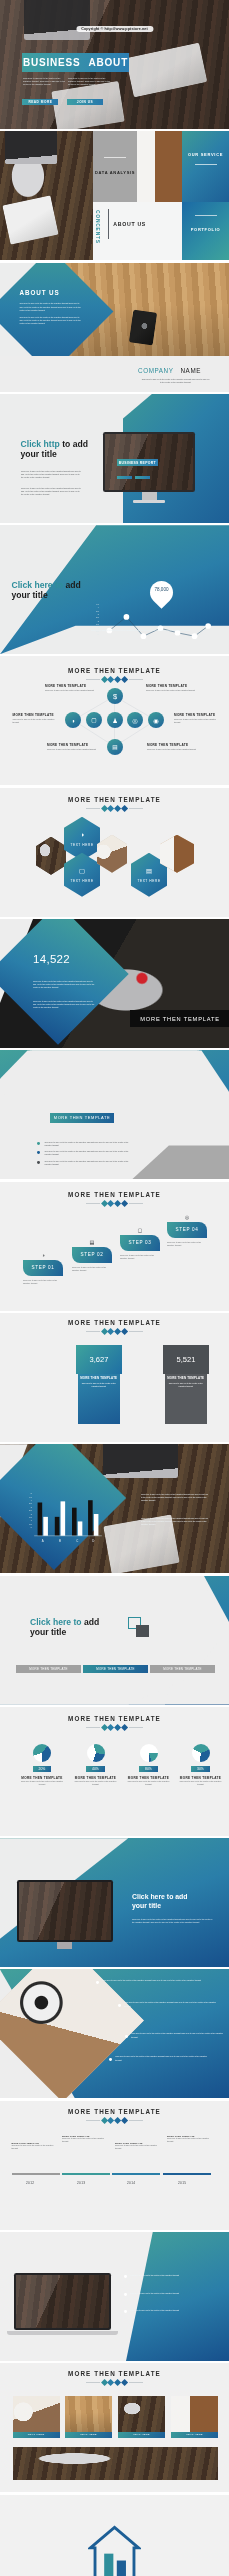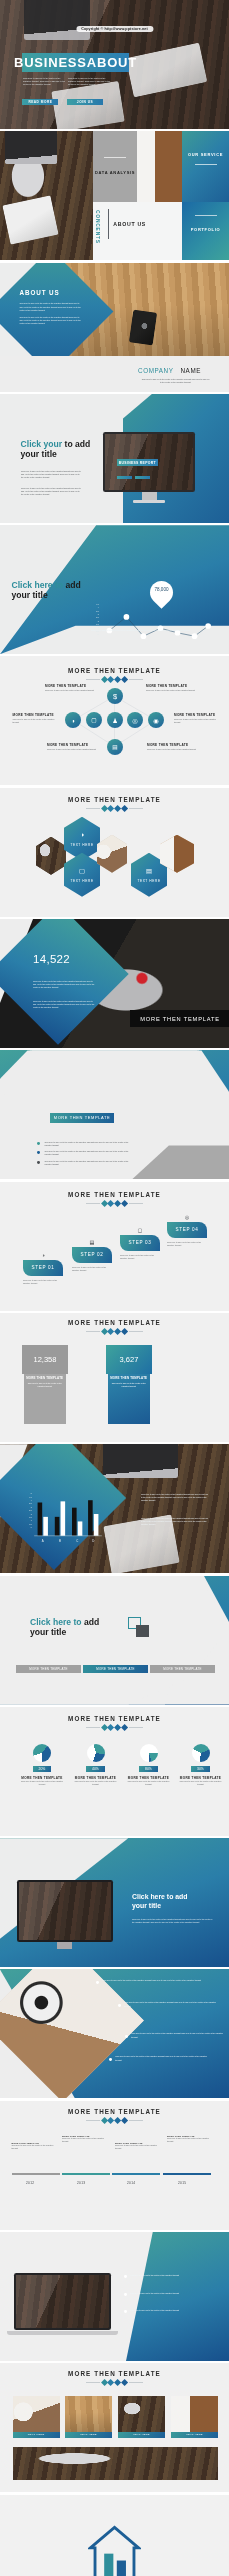--- a/index.html
+++ b/index.html
@@ -82,21 +82,21 @@
     background:rgba(255,255,255,.88); border-radius:6.3px;
     padding:1.1px 5.2px; font-size:3.7px; font-weight:bold; color:#1f1f1f;
     letter-spacing:0.1px; white-space:nowrap; z-index:40;
   }
 
   
   .s1-title {
     position:absolute; left:22px; top:53px; width:107px; height:19px;
     background:linear-gradient(90deg,#3fa0a0 0%,#2d7fb4 100%);
     display:flex; align-items:center; justify-content:center;
-    color:#fff; font-size:13px; font-weight:bold; letter-spacing:0.8px;
+    color:#fff; font-size:10px; font-weight:bold; letter-spacing:0.8px;
   }
   .s1-body { position:absolute; top:77px; font-size:2.1px; line-height:1.55; color:#dfe4e6; width:43px; }
   .s1-btn {
     position:absolute; top:99px; width:36px; height:5.7px;
     background:linear-gradient(90deg,#3c9fa5,#2878ac);
     color:#fff; font-size:3.2px; font-weight:bold; letter-spacing:0.5px;
     display:flex; align-items:center; justify-content:center;
   }
 
   
@@ -244,21 +244,21 @@
       <span style="font-size:6.3px;color:#1c1c1c;letter-spacing:0.6px;">NAME</span>
     </div>
     <div class="lorem" style="position:absolute;left:141px;top:115px;width:69px;text-align:center;">Click here to add  you to the  center of the  narrative Thought  Click here to add   you to the  center of the narrative thought.</div>
   </div>
 
   <div class="slide">
     <div class="abs teal-grad" style="left:115px;top:0;right:0;bottom:0;"></div>
     <div class="abs" style="left:0;top:0;width:152px;height:129px;background:#eceded;clip-path:polygon(0 0,100% 0,0 100%);"></div>
     <div class="abs" style="left:0;top:0;width:123px;height:129px;background:#eceded;"></div>
     <h2 class="h-title abs" style="left:20.6px;top:45px;width:80px;">
-      <em>Click your</em><span> to add</span><br>
+      <em>Click http</em><span> to add</span><br>
       <span>your title</span>
     </h2>
     <div class="lorem abs" style="left:21px;top:76px;width:60px;">Click here to add  you to the  center of the  narrative thought Click here to add   you to the center of the narrative thought. Click here to add  you to the center of the  narrative thought</div>
     <div class="lorem abs" style="left:21px;top:93px;width:60px;">Click here to add  you to the  center of the  narrative thought Click here to add   you to the center of the narrative thought. Click here to add  you to the center of the  narrative thought</div>
     <div class="abs" style="left:103px;top:38px;width:92px;height:60px;background:#2b2b2d;border-radius:2.3px;padding:2.3px;">
       <div class="ph-desk" style="width:100%;height:100%;position:relative;overflow:hidden;">
         <div style="position:absolute;left:11.5px;top:25px;width:41px;height:6.9px;background:linear-gradient(90deg,#3fa0a0,#2d7fb4);color:#fff;font-size:3.4px;font-weight:bold;display:flex;align-items:center;justify-content:center;letter-spacing:0.3px;">BUSINESS  REPORT</div>
         <div style="position:absolute;left:11.5px;top:42px;width:15px;height:2.9px;background:linear-gradient(90deg,#3c9fa5,#2878ac);"></div>
         <div style="position:absolute;left:30px;top:42px;width:15px;height:2.9px;background:linear-gradient(90deg,#3c9fa5,#2878ac);"></div>
       </div>
@@ -456,30 +456,30 @@
       <div class="sec-title">MORE  THEN  TEMPLATE</div>
       <div class="diamonds">
         <span class="line"></span>
         <span class="dmd" style="background:#2f8e9b;"></span>
           <span class="dmd" style="background:#2a7fa8;"></span>
         <span class="dmd" style="background:#1f6d9e;"></span>
           <span class="dmd" style="background:#1d5f96;"></span>
         <span class="line"></span>
       </div>
     </div>
-    <div class="abs" style="left:22px;top:32px;width:46px;">
-      <div class="numcard-top" style="height:29px;background:#9a9a9a;">12,358</div>
-      <div class="numcard-bot" style="width:42px;margin-left:1.7px;height:50px;background:#a5a5a5;">
+    <div class="abs" style="left:76px;top:32px;width:46px;">
+      <div class="numcard-top" style="height:29px;background:linear-gradient(135deg,#3ea39c,#1f6fa4);">3,627</div>
+      <div class="numcard-bot" style="width:42px;margin-left:1.7px;height:50px;background:linear-gradient(160deg,#2e86ab,#1b5a93);">
         <div class="t">MORE  THEN TEMPLATE</div>
         <div class="b" style="padding:0 3.4px;">Click here to add  you to the  center of the narrative thought</div>
       </div>
     </div>
-    <div class="abs" style="left:106px;top:32px;width:46px;">
-      <div class="numcard-top" style="height:29px;background:linear-gradient(135deg,#3ea39c,#1f6fa4);">3,627</div>
-      <div class="numcard-bot" style="width:42px;margin-left:1.7px;height:50px;background:linear-gradient(160deg,#2e86ab,#1b5a93);">
+    <div class="abs" style="left:163px;top:32px;width:46px;">
+      <div class="numcard-top" style="height:29px;background:#4b4f53;">5,521</div>
+      <div class="numcard-bot" style="width:42px;margin-left:1.7px;height:50px;background:#56595d;">
         <div class="t">MORE  THEN TEMPLATE</div>
         <div class="b" style="padding:0 3.4px;">Click here to add  you to the  center of the narrative thought</div>
       </div>
     </div>
   </div>
 
   <div class="slide ph-desk2">
     <div class="abs ph-imac" style="left:103px;top:-4.6px;width:75px;height:38px;border-radius:2.3px;"></div>
     <div class="abs ph-tablet" style="left:107px;top:76px;width:69px;height:49px;transform:rotate(-10deg);border-radius:2.3px;opacity:.85;"></div>
     <div class="abs" style="left:0;top:0;width:27.5px;height:92px;background:#ededed;clip-path:polygon(0 0,100% 0,0 80%);"></div>

